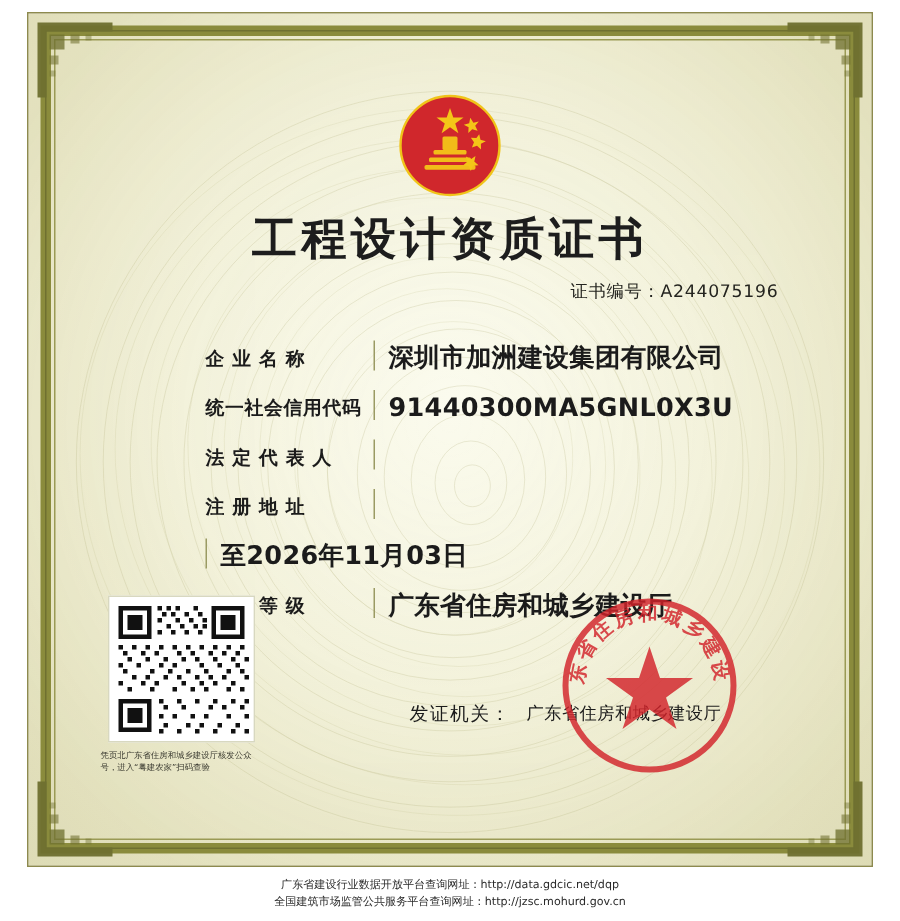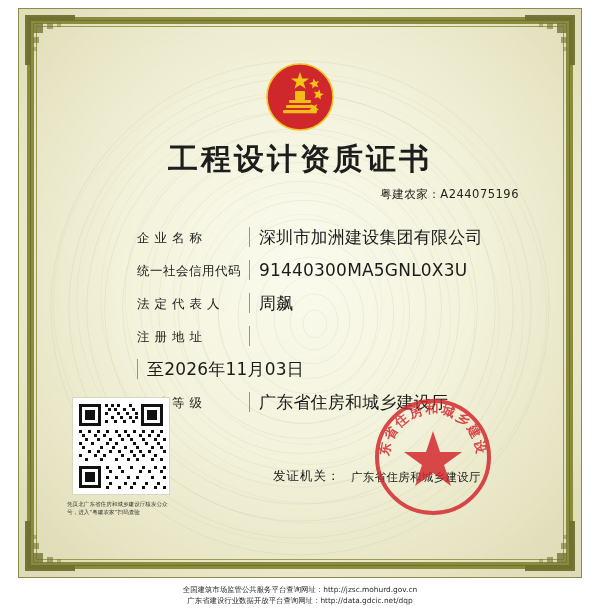--- a/index.html
+++ b/index.html
@@ -118,23 +118,24 @@
 
   
   .fields {
     position: absolute;
     left: 118px;
     top: 218px;
     width: 396px;
   }
   .field-row {
     display: flex;
-    align-items: center;
+    align-items: flex-end;
     margin-bottom: 13px;
     min-height: 20px;
+    font-weight: bold;
   }
   .field-label {
     width: 112px;
     flex: 0 0 112px;
     font-size: 12.5px;
     color: #1b1b1b;
     letter-spacing: 0.5px;
     line-height: 16px;
     padding-top: 1px;
   }
@@ -182,21 +183,21 @@
   
   .issuer {
     position: absolute;
     right: 58px;
     bottom: 78px;
     width: 250px;
     text-align: left;
   }
   .issuer-row {
     display: flex;
-    align-items: flex-end;
+    align-items: flex-start;
     margin-bottom: 14px;
     justify-content: flex-start;
   }
   .issuer-label {
     font-size: 12.5px;
     letter-spacing: 1px;
     color: #1b1b1b;
     width: 78px;
     flex: 0 0 78px;
   }
@@ -329,41 +330,40 @@
         <rect x="22" y="44" width="28" height="3" rx="1"></rect>
         <rect x="25" y="39" width="22" height="3" rx="1"></rect>
         <rect x="19" y="49" width="34" height="3.2" rx="1.2"></rect>
         <rect x="31" y="30" width="10" height="9" rx="1"></rect>
       </g>
     </svg>
 
     <div class="title">工程设计资质证书</div>
 
     <div class="cert-no">
-      <span>粤建农家：</span><span>A244075196</span>
+      <span>证书编号：</span><span>A244075196</span>
     </div>
 
     <div class="fields">
 
       <div class="field-row">
         <div class="field-label">企 业 名 称</div>
         <div class="field-sep"></div>
         <div class="field-value">深圳市加洲建设集团有限公司</div>
       </div>
 
       <div class="field-row">
         <div class="field-label">统一社会信用代码</div>
         <div class="field-sep"></div>
         <div class="field-value">91440300MA5GNL0X3U</div>
       </div>
 
       <div class="field-row">
         <div class="field-label">法 定 代 表 人</div>
         <div class="field-sep"></div>
-        <div class="field-value">周飙</div>
       </div>
 
       <div class="field-row addr">
         <div class="field-label">注 册 地 址</div>
         <div class="field-sep"></div>
       </div>
 
       <div class="field-row">
         <div class="field-sep"></div>
         <div class="field-value">至2026年11月03日</div>
@@ -523,17 +523,17 @@
         <path id="sealArc" d="M 18 62 A 44 44 0 0 1 106 62" fill="none"></path>
         <text font-size="13" font-weight="bold" fill="#d2232a" letter-spacing="2.2" font-family="'DejaVu Sans','Liberation Sans',sans-serif">
           <textPath href="#sealArc" startOffset="50%" text-anchor="middle">广东省住房和城乡建设厅</textPath>
         </text>
       </g>
     </svg>
 
   </div>
 
   <div class="footer">
+    <div>广东省建设行业数据开放平台查询网址：http://data.gdcic.net/dqp</div>
     <div>全国建筑市场监管公共服务平台查询网址：http://jzsc.mohurd.gov.cn</div>
-    <div>广东省建设行业数据开放平台查询网址：http://data.gdcic.net/dqp</div>
   </div>
 
 </div>
 
 </body></html>

